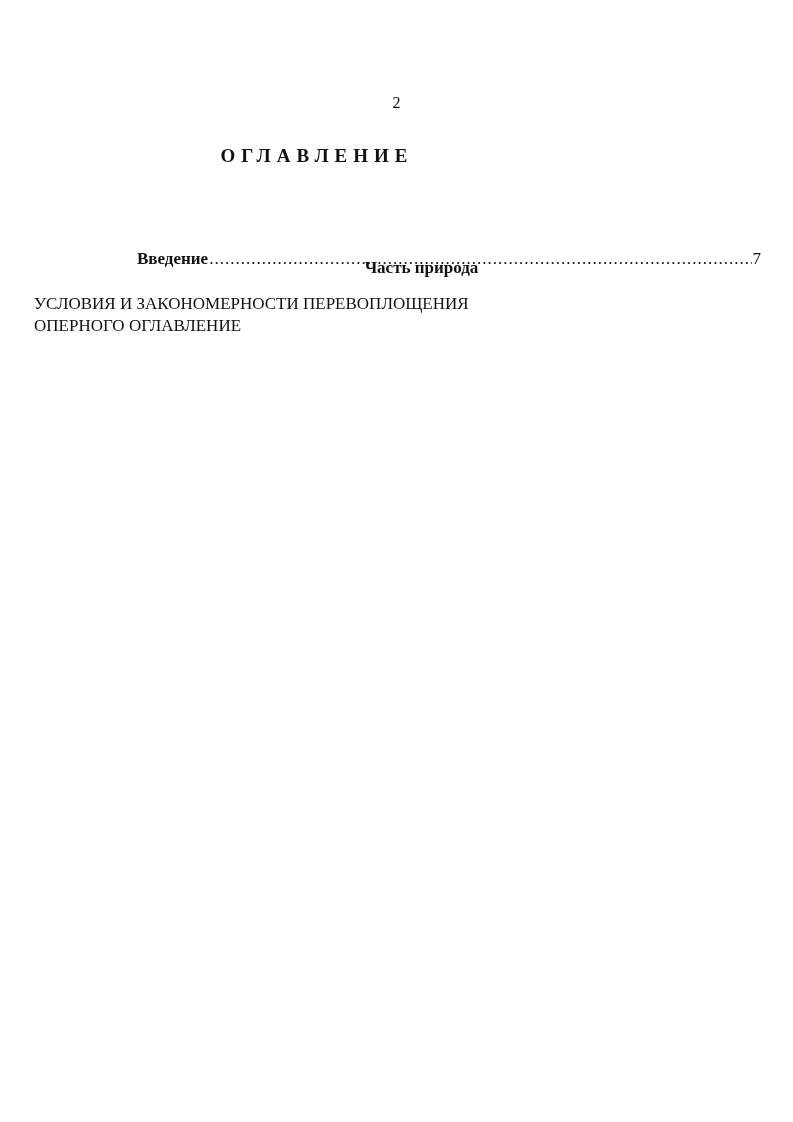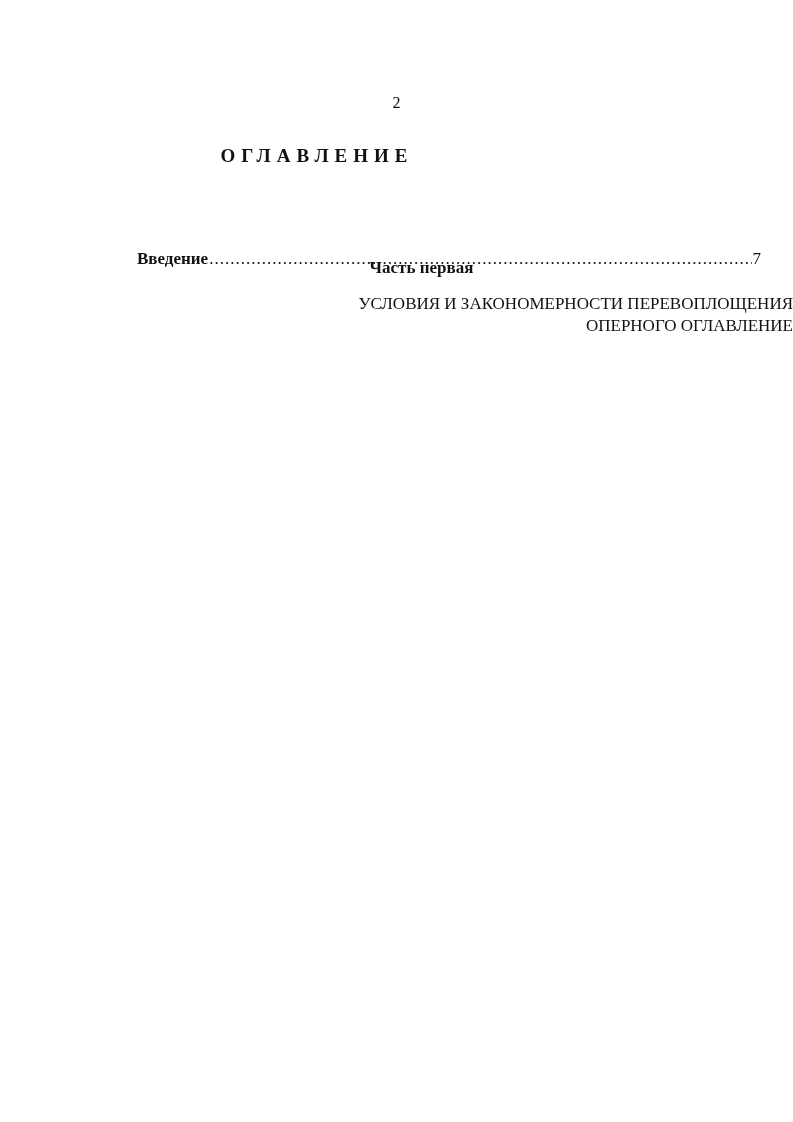--- a/index.html
+++ b/index.html
@@ -27,22 +27,22 @@
     letter-spacing: 1px;
   }
   .leader::after {
     content: "........................................................................................................................................................................................................................";
   }
   .part-label {
     position: absolute; top: 258px; left: 0; width: 793px; text-align: center;
     font-size: 17px; font-weight: bold; padding-left: 50px; box-sizing: border-box;
   }
   .part-title {
-    position: absolute; top: 293px; left: 0; width: 793px; text-align: right;
-    font-size: 17px; line-height: 22px; padding-left: 50px; box-sizing: border-box;
+    position: absolute; top: 293px; left: 0; width: 793px; text-align: left;
+    font-size: 17px; line-height: 22px; padding-left: 34px; box-sizing: border-box;
   }
   .toc {
     position: absolute; left: 137px; width: 626px; font-size: 16px;
   }
   .chapter-head {
     display: flex; font-weight: bold; font-size: 16.5px; line-height: 21px;
   }
   .chapter-head .num { width: 46px; flex: none; }
   .chapter-head .txt { flex: 1; }
   .entry { display: block; line-height: 21px; }
@@ -62,21 +62,21 @@
 <div class="page">
   <div class="page-number">2</div>
   <div class="doc-title">ОГЛАВЛЕНИЕ</div>
 
   <div class="intro-row">
     <span class="label">Введение</span>
     <span class="leader"></span>
     <span class="pg">7</span>
   </div>
 
-  <div class="part-label">Часть первая</div>
+  <div class="part-label">Часть природа</div>
   <div class="part-title">
     <div>УСЛОВИЯ И ЗАКОНОМЕРНОСТИ ПЕРЕВОПЛОЩЕНИЯ</div>
     <div>ОПЕРНОГО ОГЛАВЛЕНИЕ</div>
   </div>
 
   <div class="toc ch1">
     <div class="chapter-head">
       <span class="num">I.</span>
       <span class="txt">Свойства творящей природы оперного исполнителя</span>
     </div>

